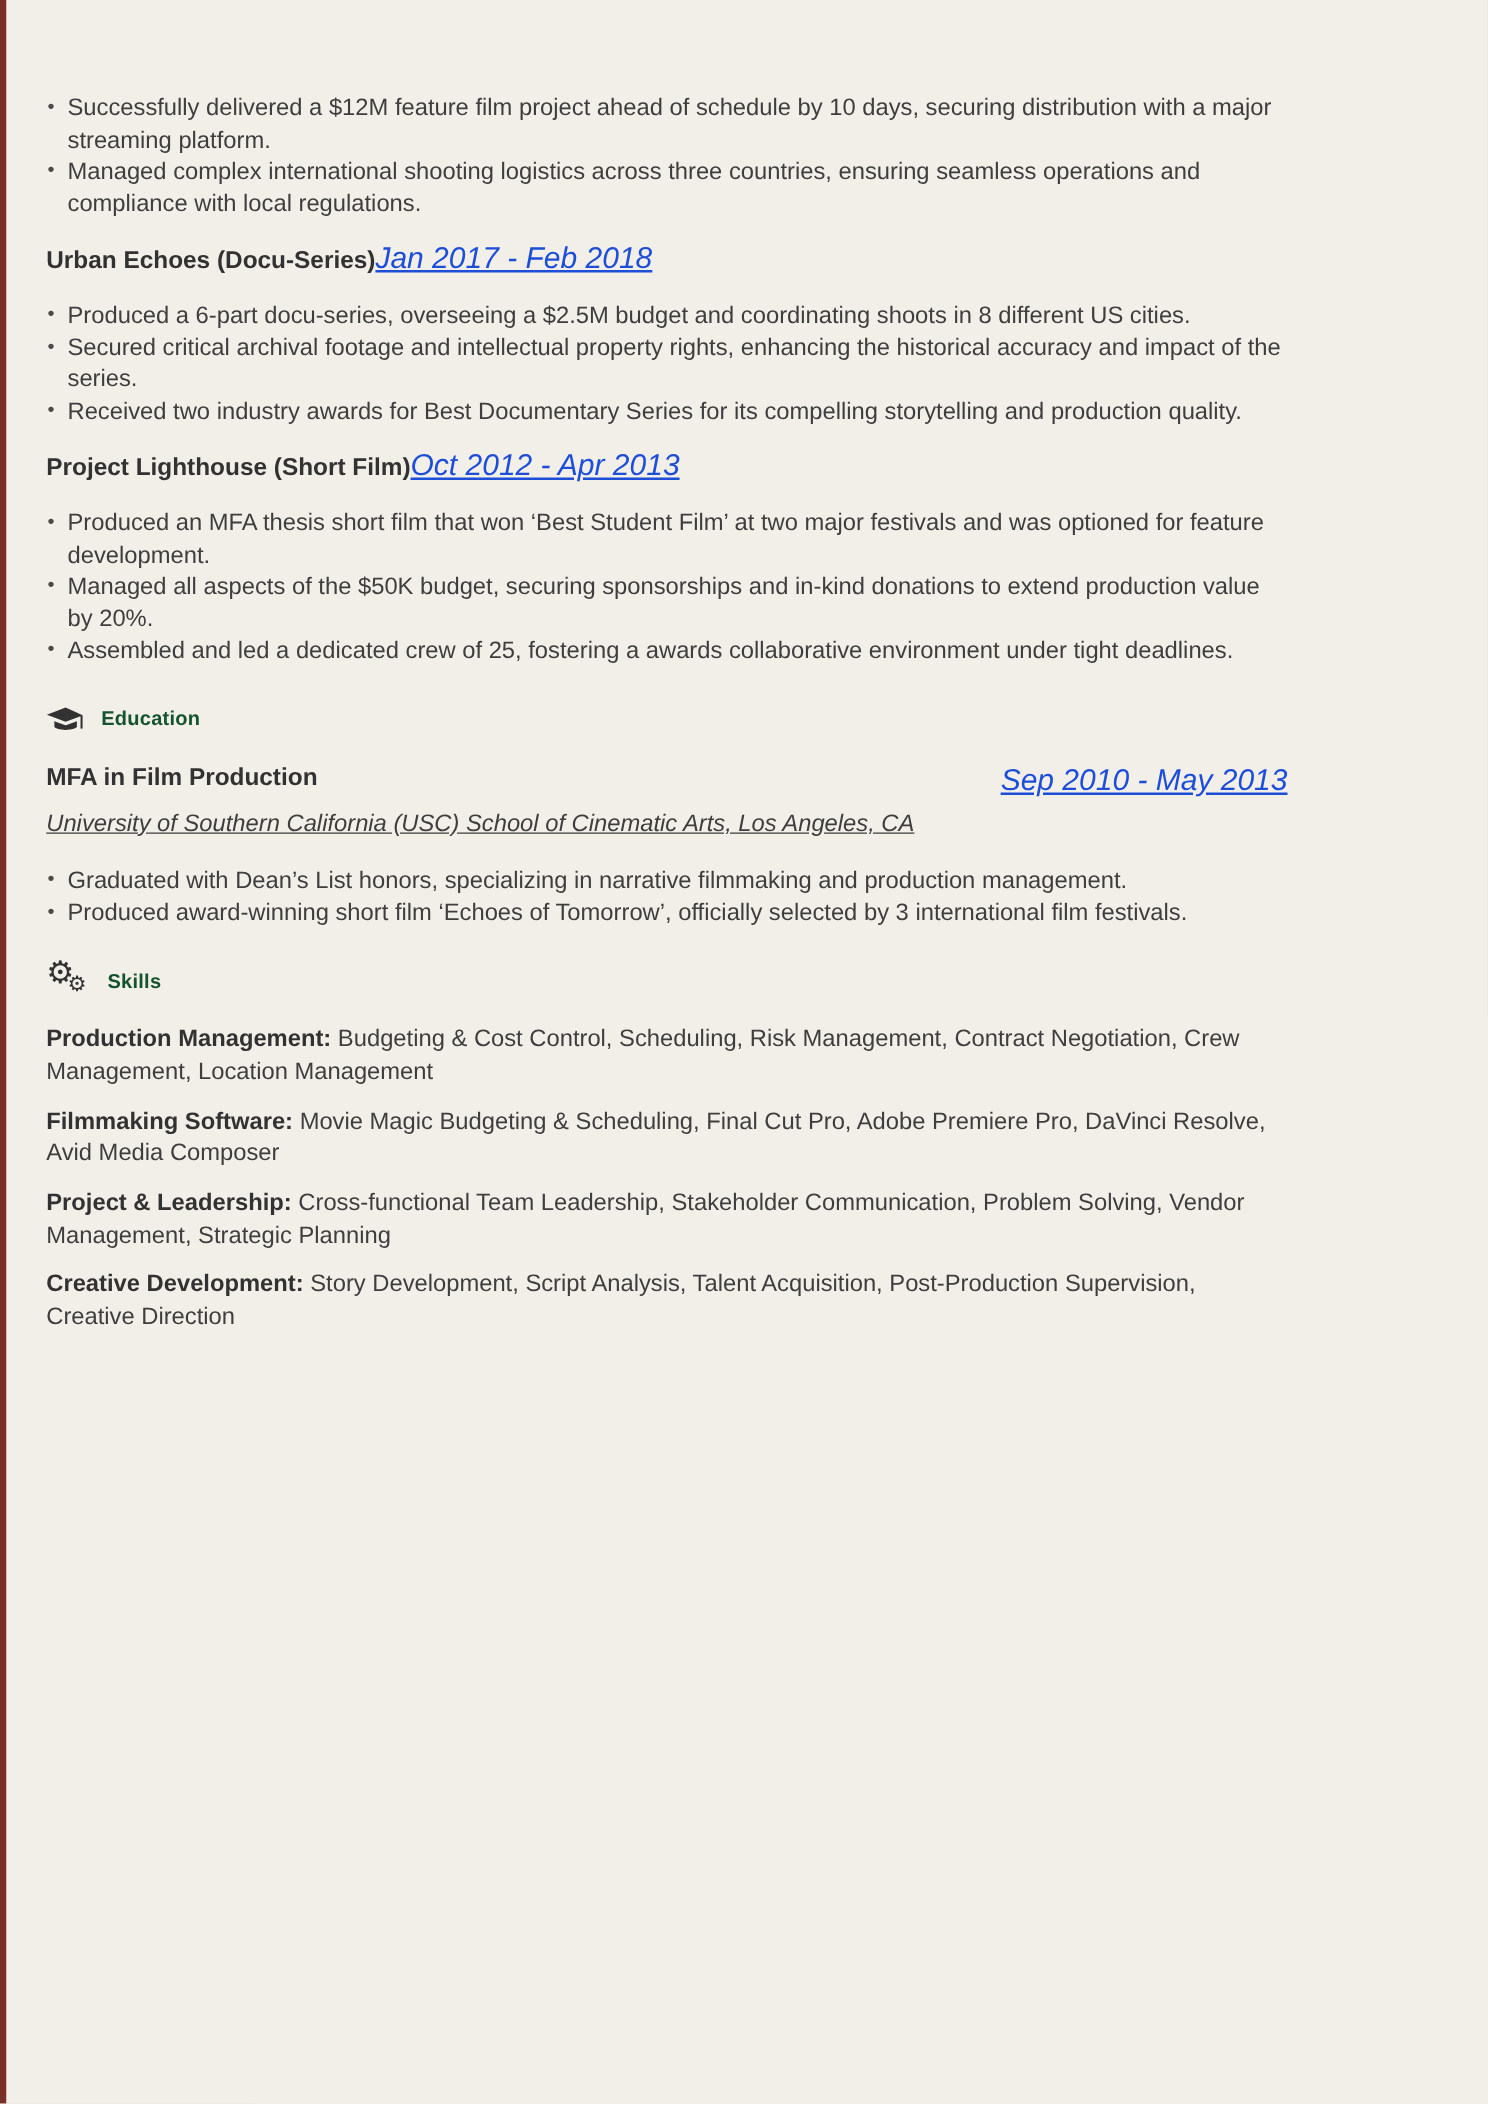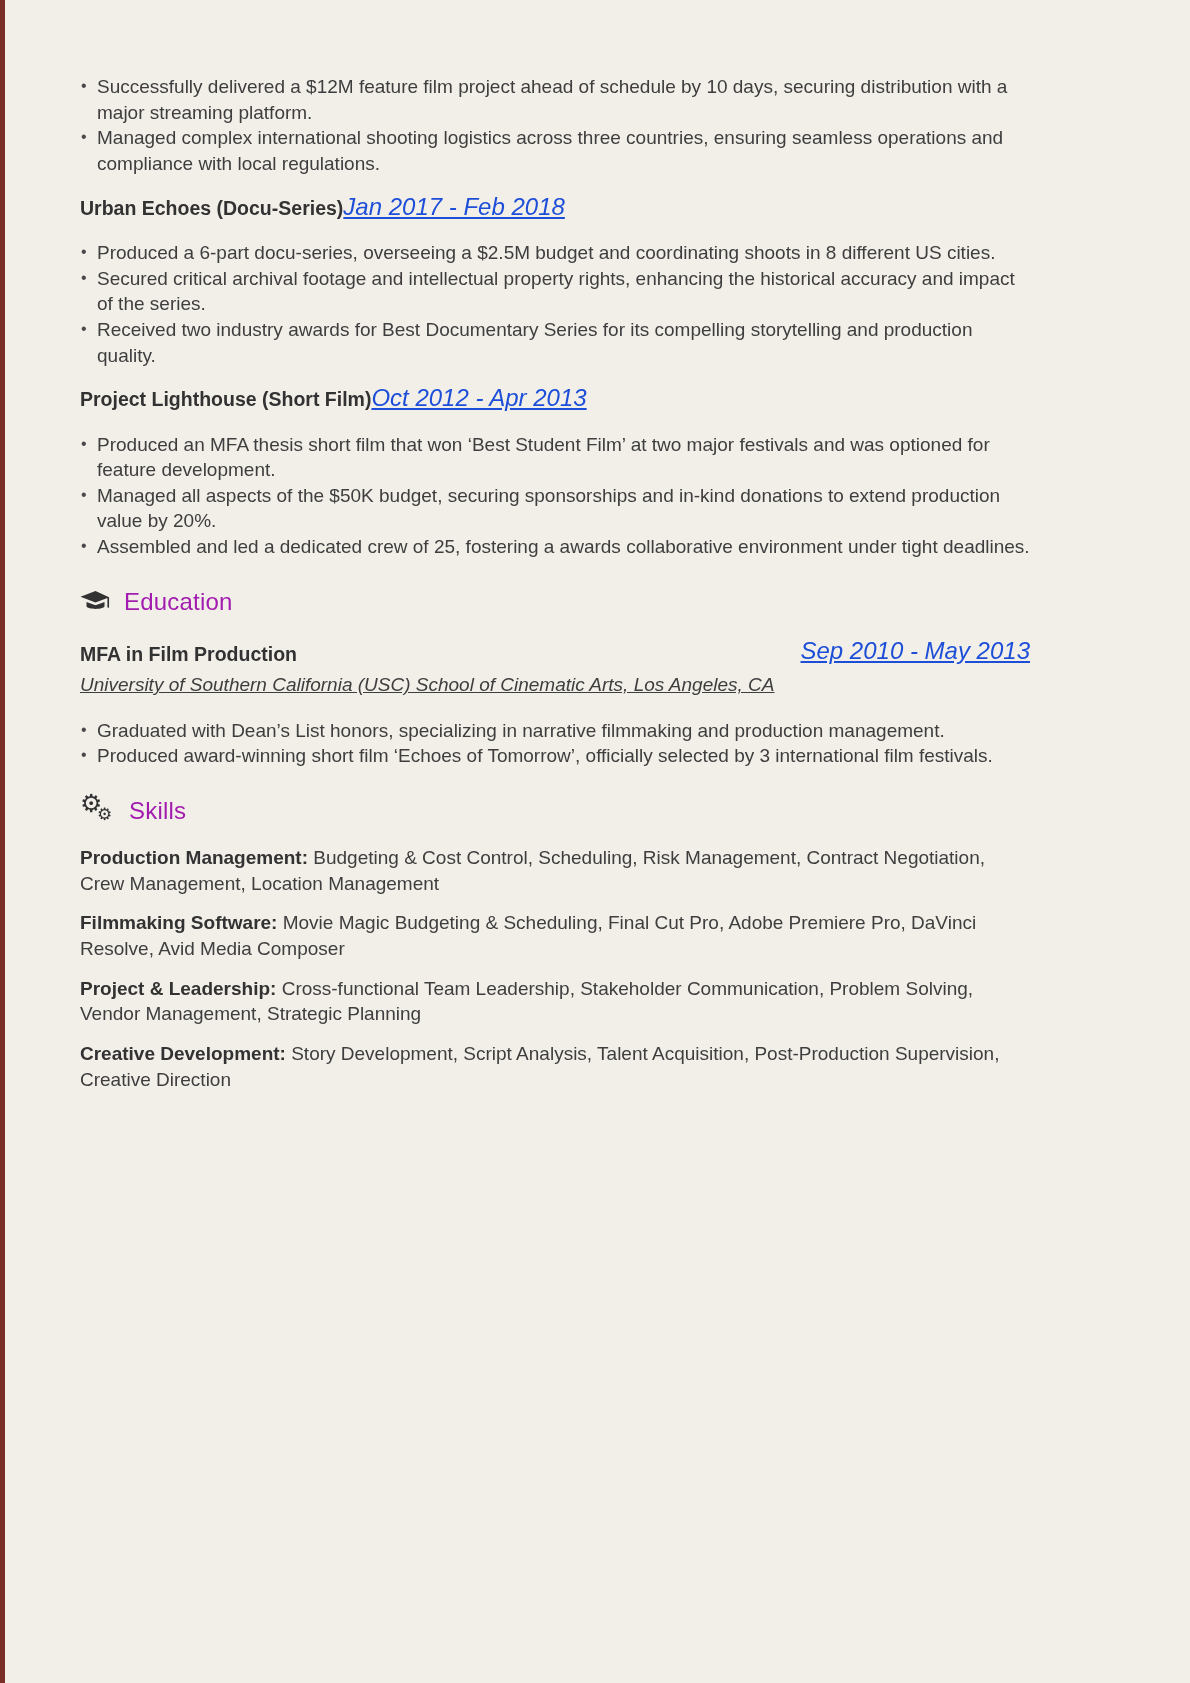--- a/index.html
+++ b/index.html
@@ -3,21 +3,21 @@
 <meta charset="utf-8">
 <style>
   html, body { margin: 0; padding: 0; background: #e8e5df; }
   .page {
     position: relative;
     width: 1190px;
     height: 1683px;
     margin: 0 auto;
     background: #f2efe9;
     box-sizing: border-box;
-    padding: 74px 160px 0 80px;
+    padding: 74px 160px 0 37px;
     font-family: "Liberation Sans", "DejaVu Sans", sans-serif;
     font-size: 19px;
     line-height: 1.35;
     color: #3e3e3e;
     overflow: hidden;
   }
   .accent-bar {
     position: absolute;
     left: 0; top: 0;
     width: 5px; height: 100%;
@@ -49,29 +49,29 @@
     text-decoration: underline;
   }
   .section-heading {
     display: flex;
     align-items: center;
     gap: 13px;
     margin: 25px 0 0 0;
     height: 34px;
   }
   .section-heading .heading-text {
-    font-weight: normal;
-    font-size: 24px;
-    color: #a21caf;
+    font-weight: bold;
+    font-size: 16px;
+    color: #14532d;
     letter-spacing: 0.2px;
   }
   .edu-row {
     display: flex;
     justify-content: space-between;
-    align-items: flex-end;
+    align-items: flex-start;
     margin-top: 16px;
   }
   .edu-degree { font-weight: bold; font-size: 19.5px; color: #333232; }
   .edu-institution {
     font-style: italic;
     margin-top: 5px;
     margin-bottom: 20px;
     text-decoration: underline;
   }
   .edu-bullets { margin-bottom: 0; }

